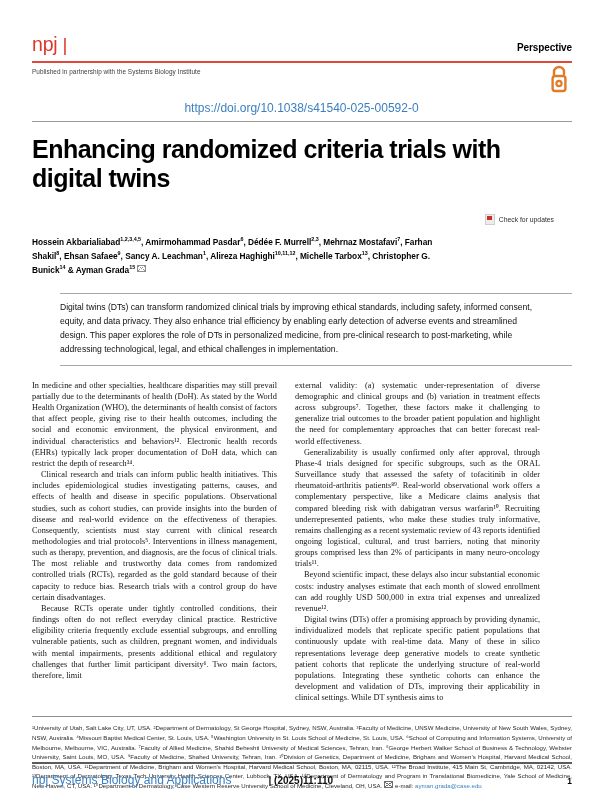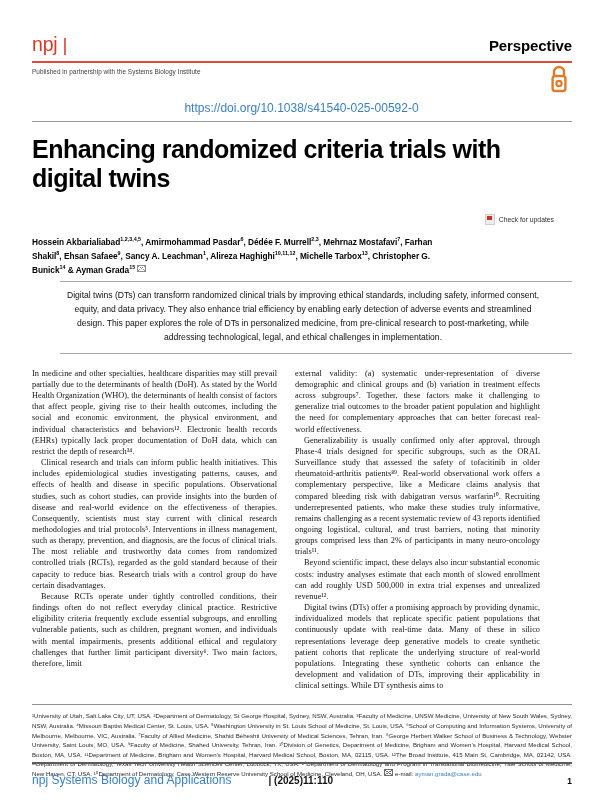--- a/index.html
+++ b/index.html
@@ -49,21 +49,21 @@
     font-weight: 300;
     margin: 0 5px;
     font-size: 19px;
   }
   .journal-name {
     color: #231f20;
     font-weight: 400;
     font-size: 19.5px;
   }
   .article-type {
-    font-size: 15px;
+    font-size: 10px;
     font-weight: bold;
     color: #000;
     letter-spacing: -0.1px;
   }
   .masthead-rule {
     height: 2px;
     background: #e2483a;
     margin-top: 5px;
   }
   .partnership {
@@ -160,24 +160,23 @@
     position: absolute;
     left: 0; top: 0;
     width: 100%; height: 100%;
     background:
       linear-gradient(to bottom right, transparent 45%, #8d8d8d 45%, #8d8d8d 52%, transparent 52%),
       linear-gradient(to bottom left, transparent 45%, #8d8d8d 45%, #8d8d8d 52%, transparent 52%);
   }
 
   
   .abstract-block {
-    margin-top: 4px;
+    margin-top: 16px;
     padding-left: 28px;
     position: relative;
-    text-align: center;
   }
   .abstract-rule-top,
   .abstract-rule-bottom {
     height: 1px;
     background: #a6a6a6;
   }
   .abstract-text {
     font-size: 8.6px;
     line-height: 1.62;
     color: #111;

